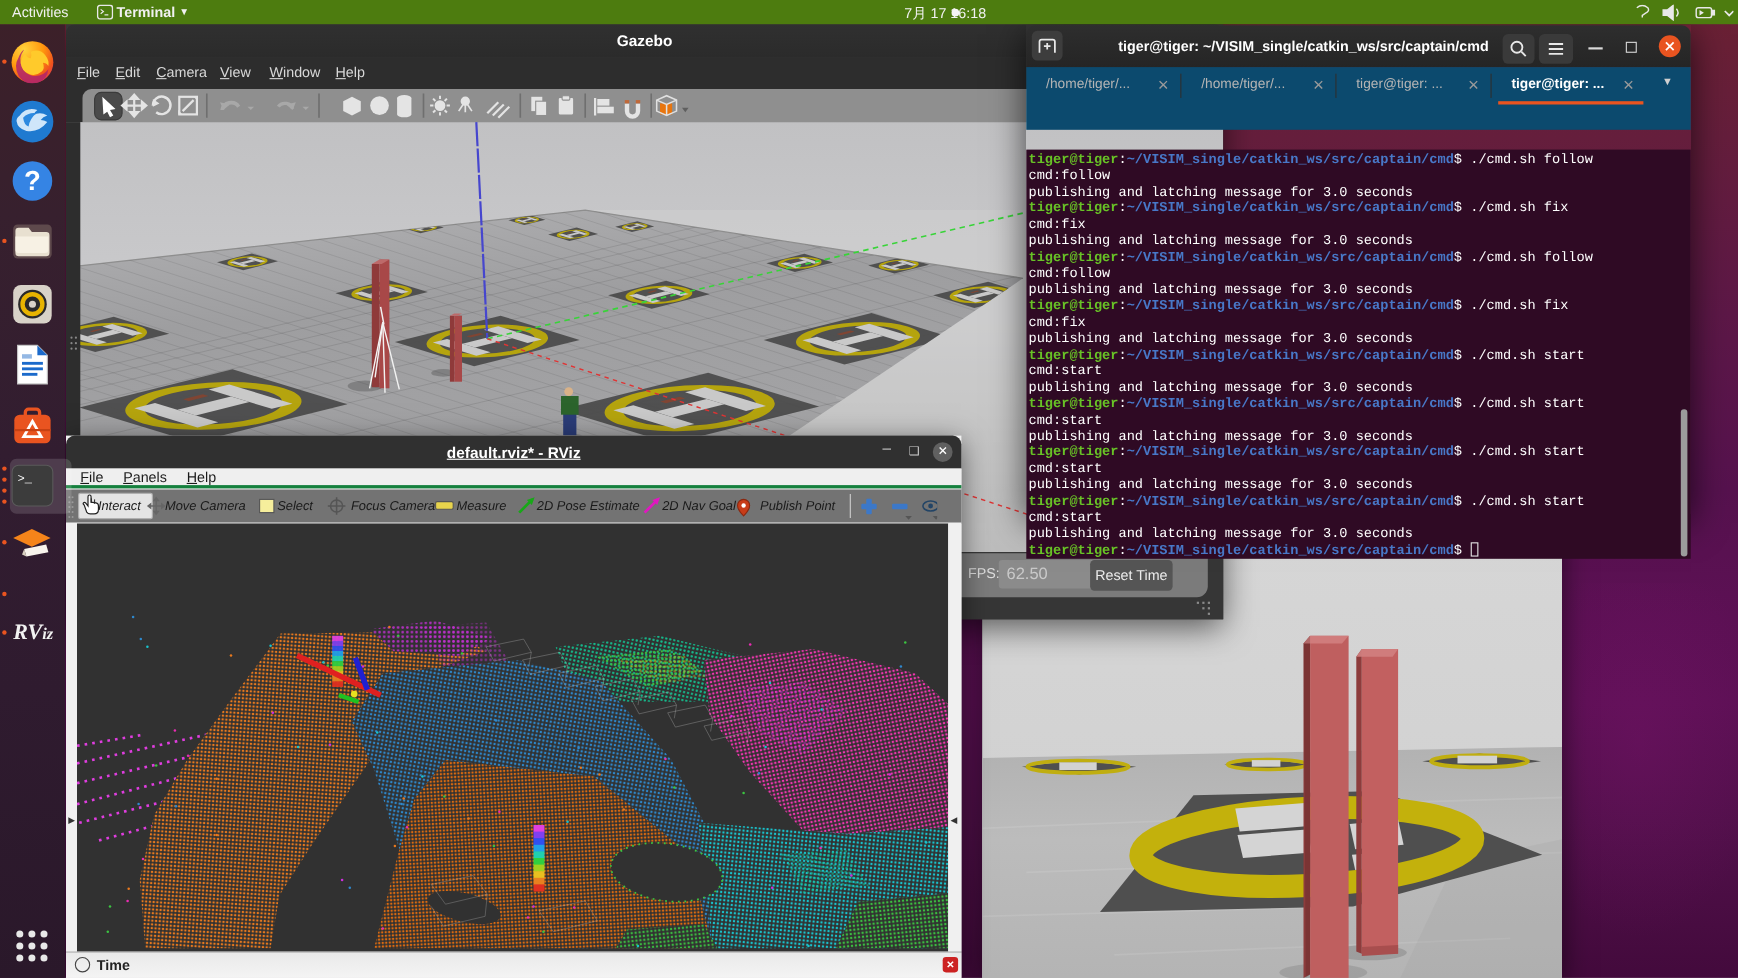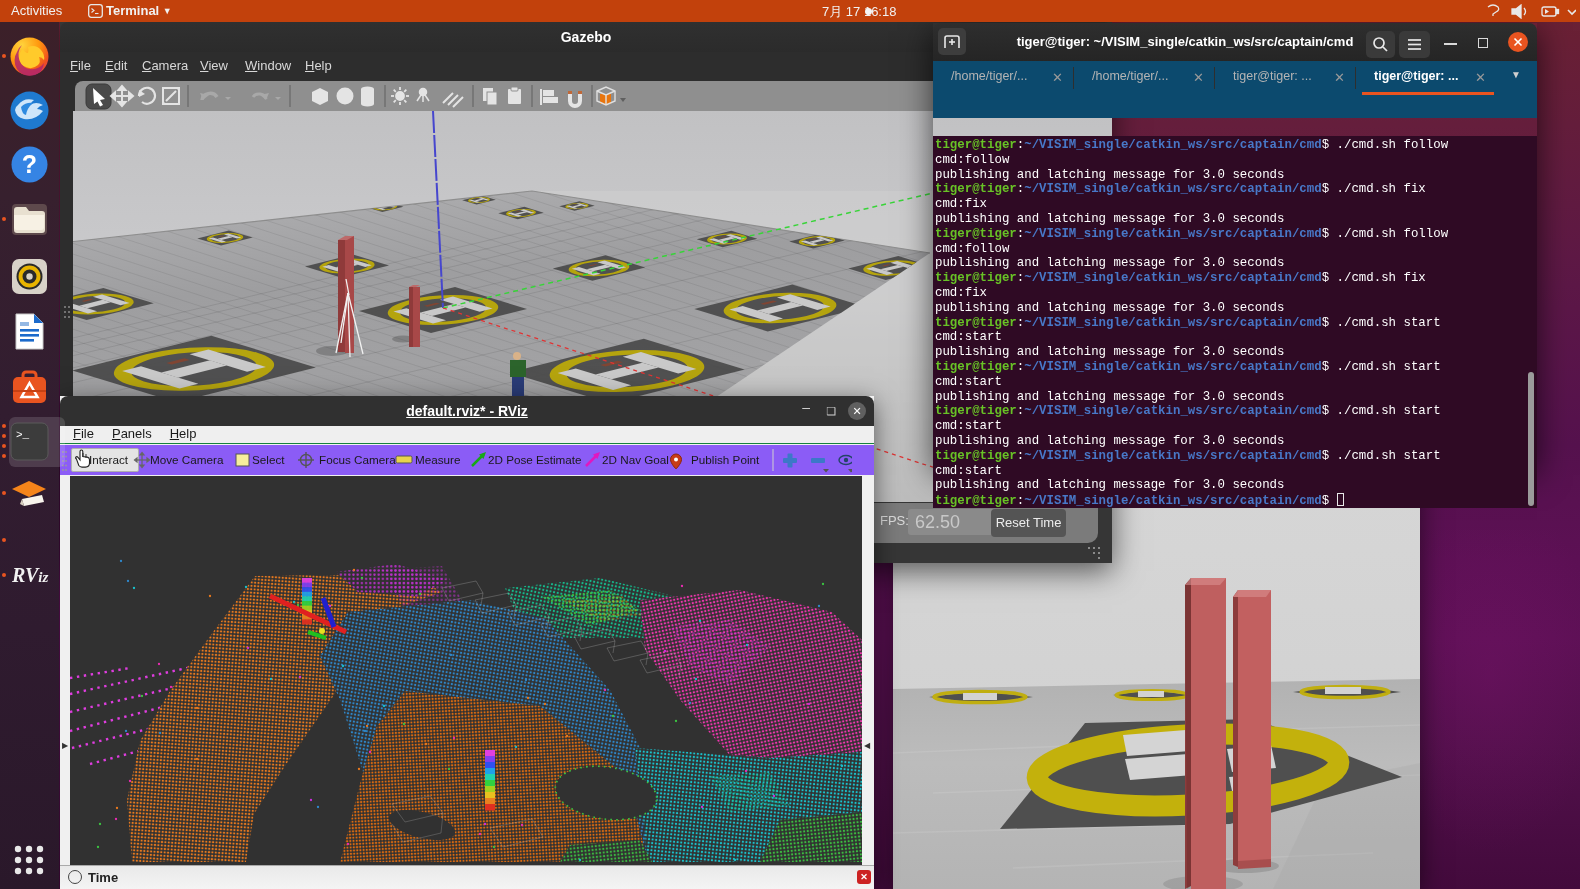--- a/index.html
+++ b/index.html
@@ -1,21 +1,21 @@
 <!DOCTYPE html>
 <html><head><meta charset="utf-8">
 <style>
   * { margin:0; padding:0; box-sizing:border-box; }
   html,body { width:1580px; height:889px; overflow:hidden; }
   body { font-family:"Liberation Sans", sans-serif; position:relative;
     background:linear-gradient(180deg,#6b2133 0%,#651e3c 14%,#5d1847 32%,#56124e 50%,#5c1054 63%,#5d1055 72%,#52104b 84%,#430a3c 100%);
   }
   .abs { position:absolute; }
   
-  #topbar { position:absolute; left:0; top:0; width:1580px; height:22px; background:#c2410c; color:#f1f1f1; font-size:13px; z-index:50; }
+  #topbar { position:absolute; left:0; top:0; width:1580px; height:22px; background:#4d7c0f; color:#f1f1f1; font-size:13px; z-index:50; }
   #topbar .act { position:absolute; left:11px; top:3px; }
   #topbar .appname { position:absolute; left:106px; top:3px; font-weight:bold; }
   #topbar .clock { position:absolute; left:822px; top:3px; font-weight:normal; }
   
   #dock { position:absolute; left:0; top:22px; width:59px; height:867px; z-index:49;
     background:linear-gradient(180deg,#3c2029 0%,#37202e 20%,#321d30 45%,#2f1b2f 70%,#2a182a 100%); }
   .ddot { position:absolute; left:2px; width:4px; height:4px; border-radius:50%; background:#e95420; }
   
   #mousewin { position:absolute; left:893px; top:467px; width:527px; height:422px; z-index:10; background:#3b3b3b; box-shadow:0 6px 24px rgba(0,0,0,.55); }
   #gazebo { position:absolute; left:60px; top:22px; width:1052px; height:541px; z-index:20; background:#363636; box-shadow:0 8px 28px rgba(0,0,0,.6); }
@@ -36,23 +36,23 @@
   #term-title .t { position:absolute; left:0; right:100px; top:11px; text-align:center; color:#fff; font-weight:bold; font-size:13px; }
   #term-tabs { position:absolute; left:0; top:38px; width:100%; height:57px; background:#0c4a6e; }
   .ttab { position:absolute; top:0; height:34px; font-size:12.5px; color:#b4b4b4; }
   .ttab .x { position:absolute; right:10px; top:9px; color:#9a9a9a; font-size:13px; }
   #term-body { position:absolute; left:0; top:72px; width:604px; height:372px; background:#2f0a24; overflow:hidden;margin-top:41px; }
   #term-body pre { font-family:"Liberation Mono", monospace; font-size:12.4px; line-height:14.8px; color:#ffffff; position:absolute; left:2px; top:2px; }
   #term-body .g { color:#68c226; font-weight:bold; }
   #term-body .b { color:#4878c8; font-weight:bold; }
   
   #rv-title { position:absolute; left:0; top:0; width:100%; height:30px; background:#303030; color:#fff; font-weight:bold; font-size:14px; text-align:center; line-height:30px; border-radius:8px 8px 0 0;text-decoration:underline; }
-  #rv-menu { position:absolute; left:0; top:30px; width:100%; height:18px; background:#efefef; color:#1a1a1a; font-size:13px; border-bottom:1px solid #15803d; }
+  #rv-menu { position:absolute; left:0; top:30px; width:100%; height:18px; background:#efefef; color:#1a1a1a; font-size:13px; border-bottom:3px solid #15803d; }
   #rv-menu span { margin-right:18px; }
-  #rv-tools { position:absolute; left:0; top:49px; width:100%; height:30px; background:#8b5cf6; font-size:13px; color:#1a1a1a; }
+  #rv-tools { position:absolute; left:0; top:49px; width:100%; height:30px; background:#737373; font-size:13px; color:#1a1a1a;font-style:italic; }
   #rv-view { position:absolute; left:10px; top:80px; width:792px; height:389px; background:#313131; }
   #rv-lstrip { position:absolute; left:0; top:80px; width:10px; height:389px; background:#f0f0f0; }
   #rv-rstrip { position:absolute; left:802px; top:80px; width:12px; height:389px; background:#f0f0f0; }
   #rv-time { position:absolute; left:0; top:469px; width:100%; height:24px; background:linear-gradient(#e9e9e9,#f4f4f4); border-top:1px solid #aaa; font-size:13px; font-weight:bold; color:#222; }
   
   #mw-title { position:absolute; left:0; top:0; width:100%; height:26px; background:#3b3b3b; color:#fff; font-weight:bold; font-size:13px; }
   #mw-view { position:absolute; left:0; top:26px; width:527px; height:396px; overflow:hidden; background:#d3d3d3; }
 </style></head>
 <body>
 <div id="wallglow" class="abs" style="left:1380px;top:530px;width:200px;height:320px;background:radial-gradient(ellipse at 55% 45%, rgba(140,22,122,.20), rgba(140,22,122,0) 72%);z-index:1;"></div>
@@ -512,21 +512,21 @@
           <circle cx="9" cy="196" r="1"></circle>
           <circle cx="5" cy="201" r="1"></circle>
           <circle cx="9" cy="201" r="1"></circle>
           <circle cx="5" cy="206" r="1"></circle>
           <circle cx="9" cy="206" r="1"></circle>
         </g>
       </svg></div>
   <div id="gz-bottom">
     <div id="gz-fps">
       <div style="position:absolute;left:806px;top:10px;color:#dcdcdc;font-size:13px;">FPS:</div>
-      <div style="position:absolute;left:834px;top:6px;width:91px;height:26px;background:#8b8b8b;border-radius:3px;color:#c9c9c9;font-size:18px;line-height:26px;padding-left:7px;">62.50</div>
+      <div style="position:absolute;left:834px;top:6px;width:91px;height:26px;background:#8b8b8b;border-radius:3px;color:#c9c9c9;font-size:15px;line-height:26px;padding-left:7px;">62.50</div>
       <div style="position:absolute;left:917px;top:6px;width:75px;height:28px;background:#555555;border-radius:4px;color:#ececec;font-size:13px;text-align:center;line-height:28px;">Reset Time</div>
     <svg style="position:absolute;left:1011px;top:41px" width="18" height="18" viewBox="0 0 18 18">
           <rect x="13" y="13" width="2" height="2" fill="#8a8a8a"></rect>
           <rect x="8" y="8" width="2" height="2" fill="#8a8a8a"></rect>
           <rect x="13" y="8" width="2" height="2" fill="#8a8a8a"></rect>
           <rect x="3" y="3" width="2" height="2" fill="#8a8a8a"></rect>
           <rect x="8" y="3" width="2" height="2" fill="#8a8a8a"></rect>
           <rect x="13" y="3" width="2" height="2" fill="#8a8a8a"></rect>
         </svg>
       </div>

